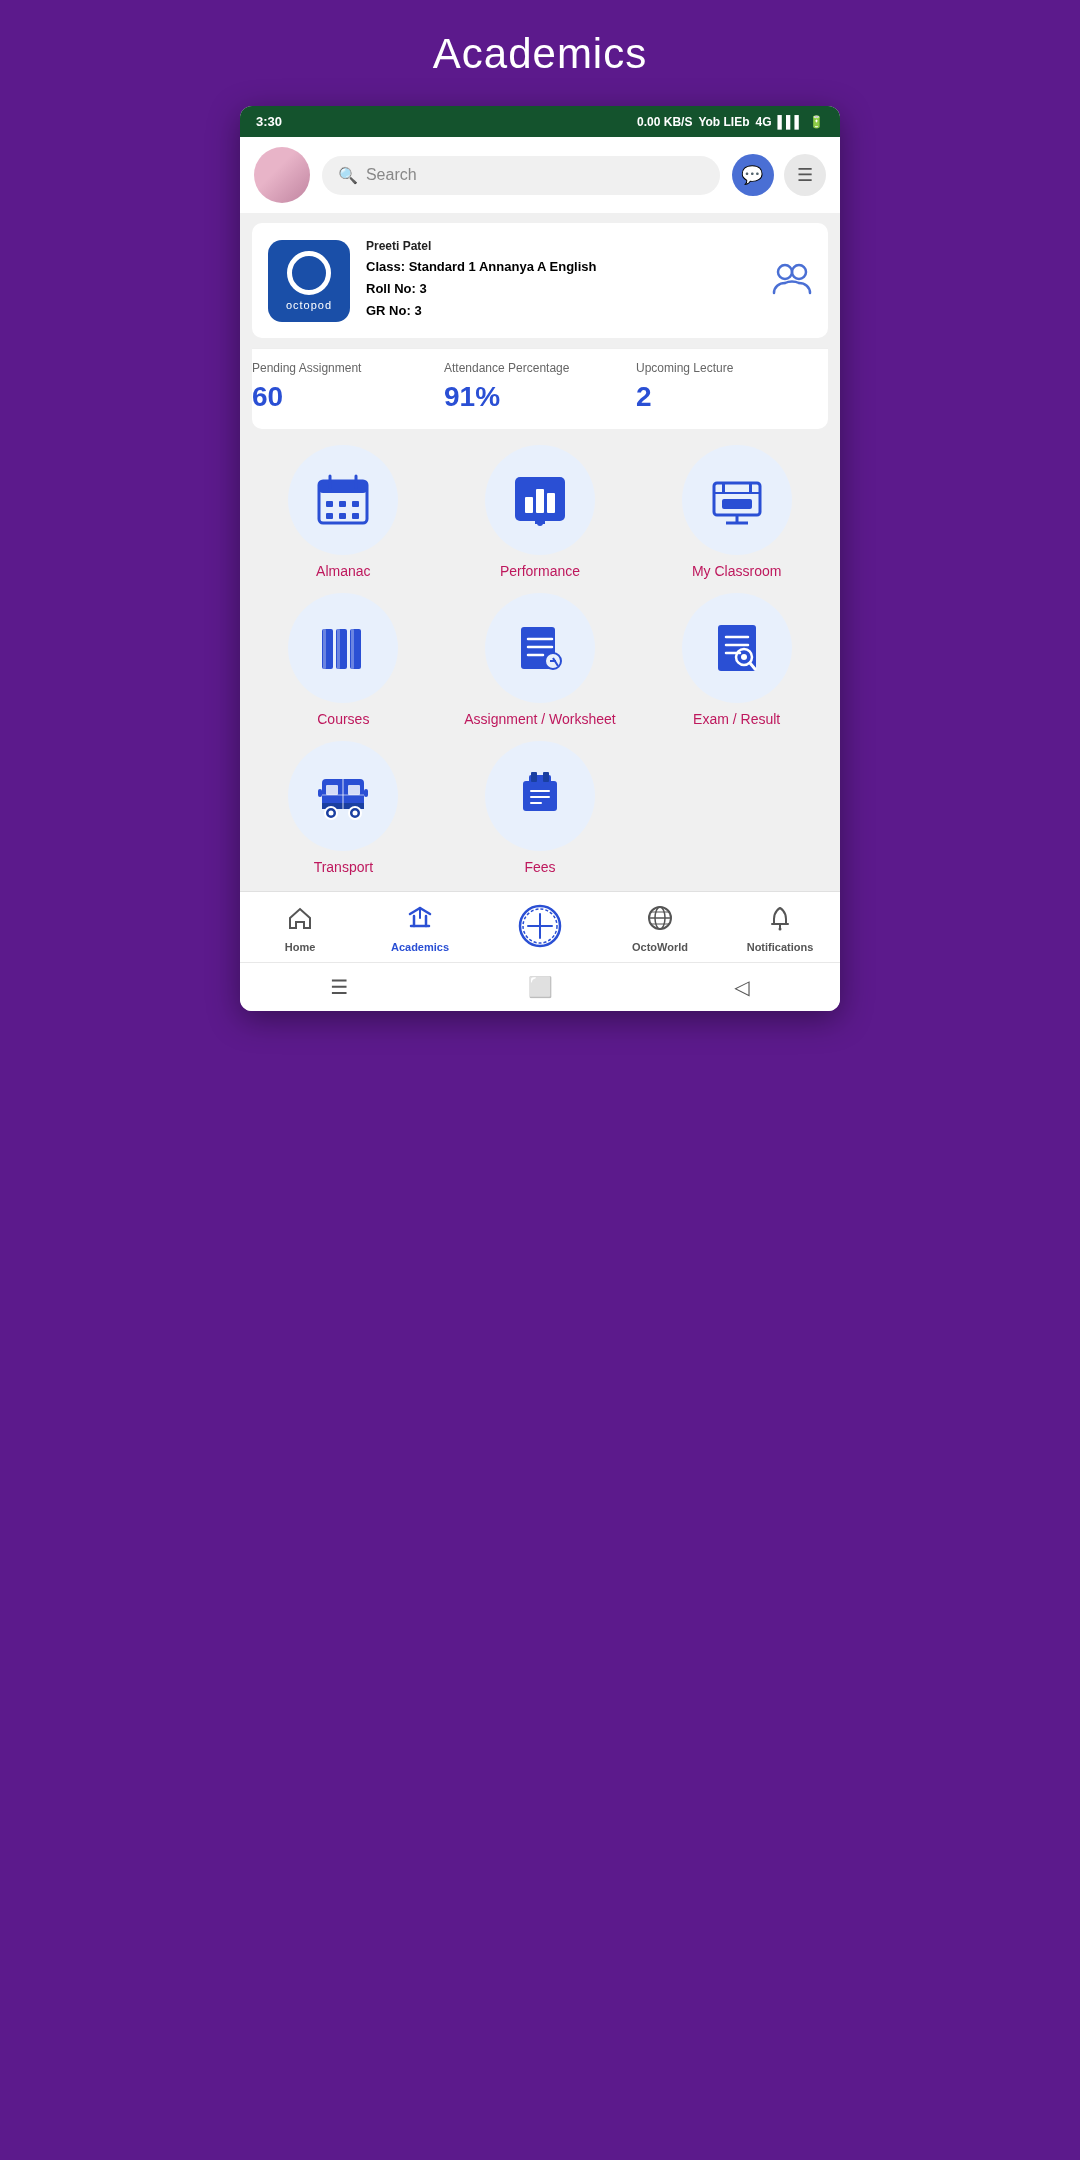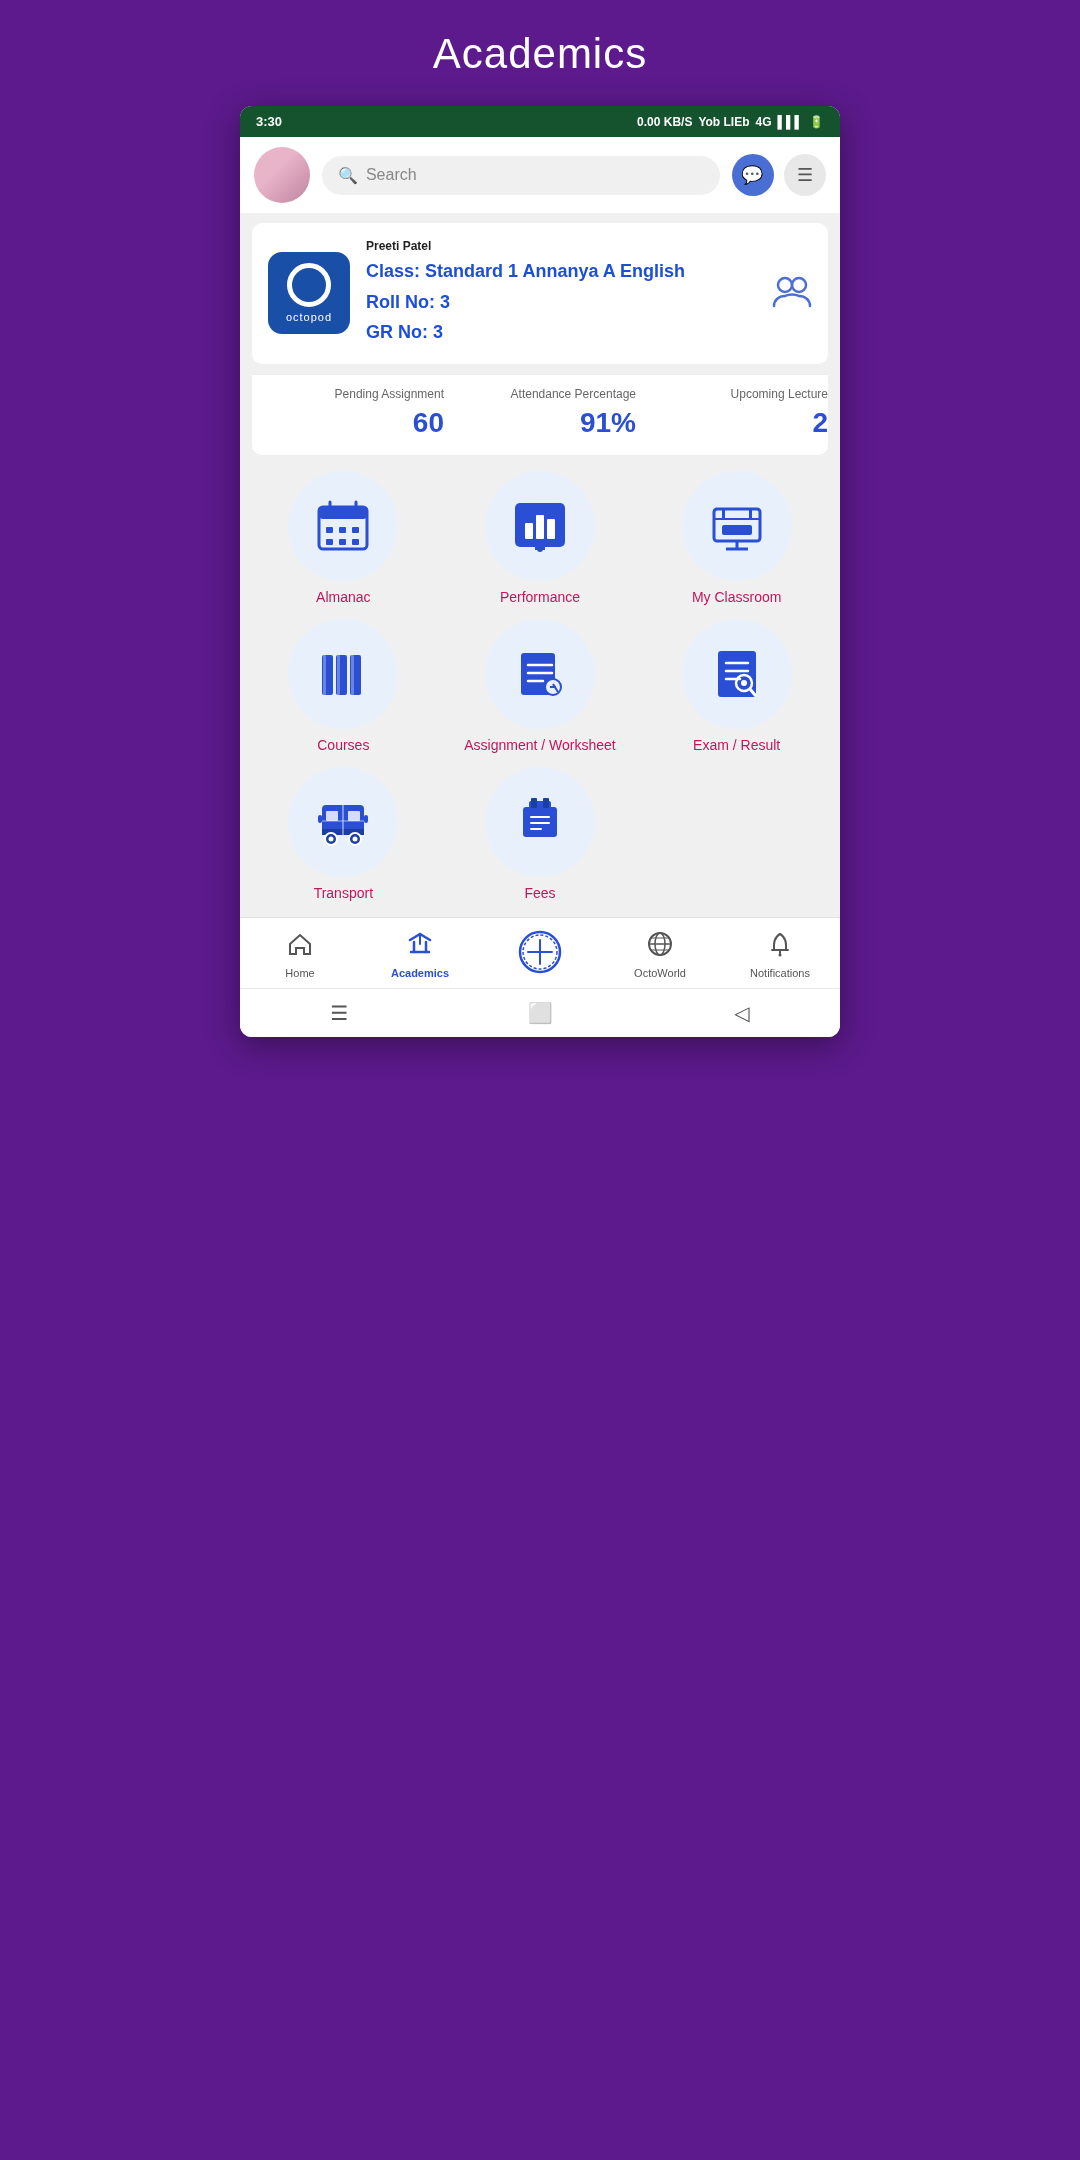--- a/index.html
+++ b/index.html
@@ -128,44 +128,43 @@
     .profile-info {
       flex: 1;
     }
     .profile-name {
       font-size: 12px;
       font-weight: 700;
       color: #222;
       margin-bottom: 3px;
     }
     .profile-detail {
-      font-size: 18px;
-      color: #1d4ed8;
+      font-size: 13px;
+      color: #000000;
       line-height: 1.7;
     }
     .profile-detail span {
       font-weight: 600;
     }
     .profile-group-icon {
       color: #4a6fd4;
       font-size: 28px;
     }
     
     .stats-row {
       display: flex;
       background: white;
       margin: 0 12px;
       border-radius: 0 0 10px 10px;
       padding: 12px 0 16px;
       border-top: 1px solid #eee;
     }
     .stat-item {
       flex: 1;
-      text-align: right;
-      padding-left: 12px;
+      text-align: left;
     }
     .stat-label {
       font-size: 12px;
       color: #666;
       margin-bottom: 6px;
     }
     .stat-value {
       font-size: 28px;
       font-weight: 700;
       color: #2a4fd4;
@@ -223,20 +222,21 @@
     .nav-icon {
       font-size: 24px;
       color: #555;
     }
     .nav-icon.active {
       color: #2a4fd4;
     }
     .nav-label {
       font-size: 11px;
       color: #555;
+      font-weight: bold;
     }
     .nav-label.active {
       color: #2a4fd4;
       font-weight: 600;
     }
     
     .system-nav {
       background: white;
       display: flex;
       justify-content: space-around;

